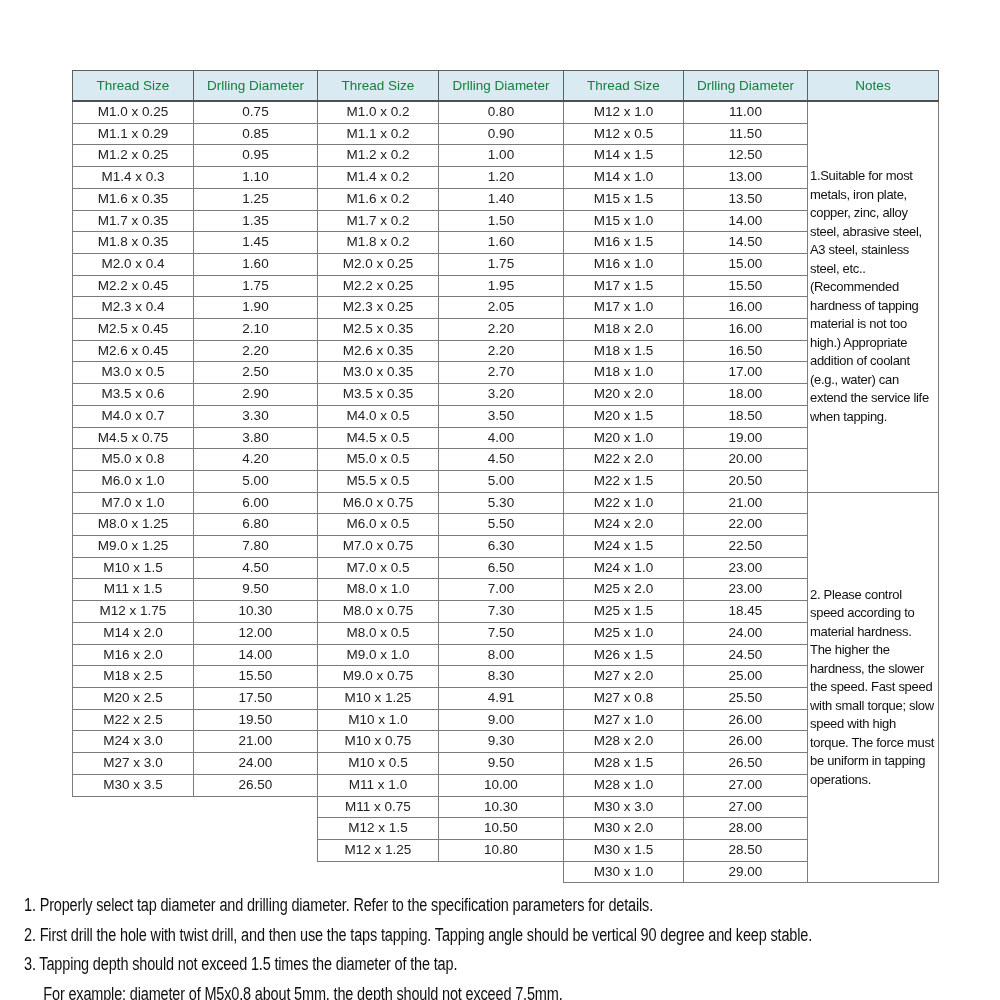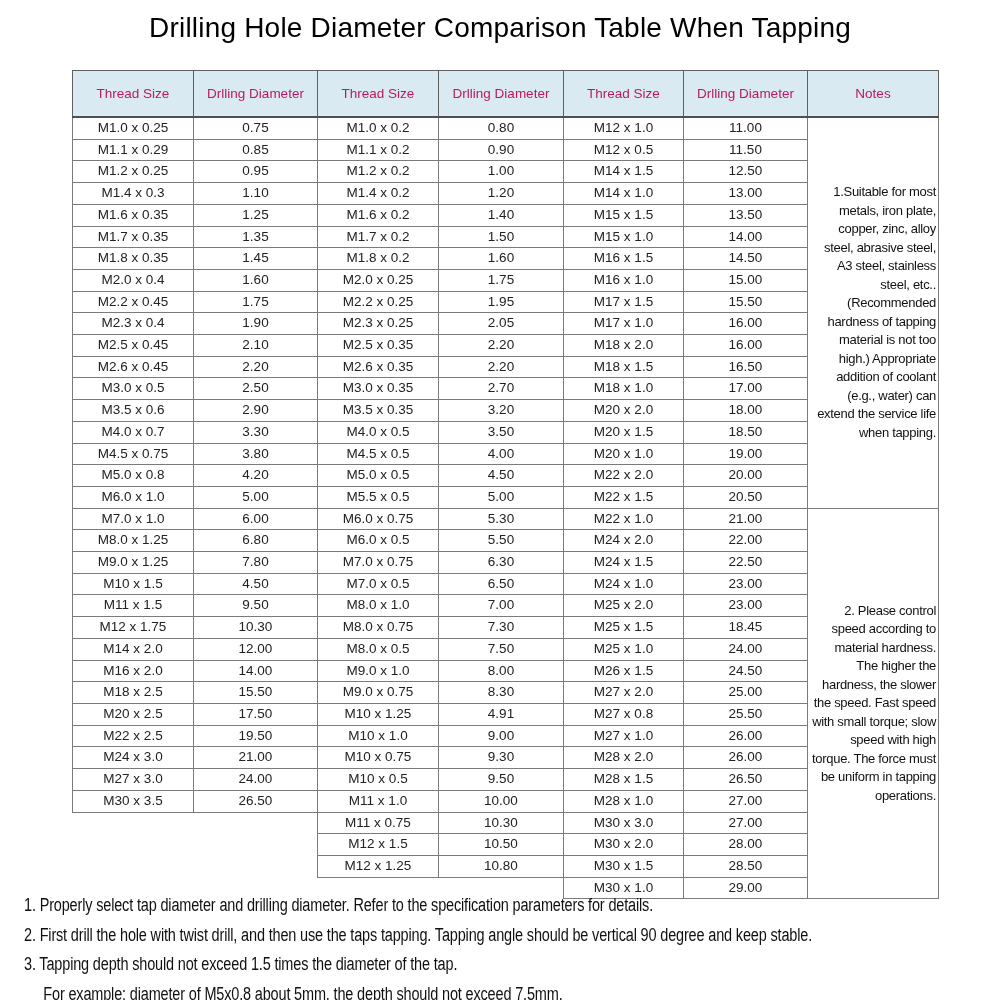--- a/index.html
+++ b/index.html
@@ -37,42 +37,42 @@
   col.c5 { width: 120px; }
   col.c6 { width: 124px; }
   col.c7 { width: 131px; }
   th {
     background: #d9eaf2;
     border: 1px solid #5f5f5f;
     border-bottom: 2px solid #4f4f4f;
     font-weight: 400;
     font-size: 13.5px;
     height: 21px;
-    padding: 12px;
-    color: #be185d;
+    padding: 4px;
+    color: #15803d;
     text-align: center;
   }
   td {
     border: 1px solid #7b7b7b;
     font-size: 13.5px;
     height: 20.7px;
     line-height: 20.7px;
     padding: 0;
     text-align: center;
     color: #222222;
     white-space: nowrap;
     background: #ffffff;
   }
   td.ghost { border: none; background: transparent; }
   td.note {
     font-size: 13px;
     line-height: 18.5px;
     letter-spacing: -0.3px;
     padding: 12px 2px;
-    text-align: right;
+    text-align: left;
     vertical-align: middle;
     white-space: normal;
     color: #111111;
   }
   .footer {
     position: absolute;
     top: 891px;
     left: 24px;
     width: 1210px;
     font-size: 18px;
@@ -81,21 +81,20 @@
     transform-origin: 0 0;
     letter-spacing: -0.2px;
   }
   .fline { line-height: 29.5px; white-space: nowrap; }
   .fline.indent { padding-left: 24px; }
 </style>
 </head>
 <body>
 
 <div class="page">
-  <div class="title">Drilling Hole Diameter Comparison Table When Tapping</div>
 
   <table class="cmp">
     <colgroup>
       <col class="c1">
         <col class="c2">
         <col class="c3">
         <col class="c4">
         <col class="c5">
         <col class="c6">
         <col class="c7">

